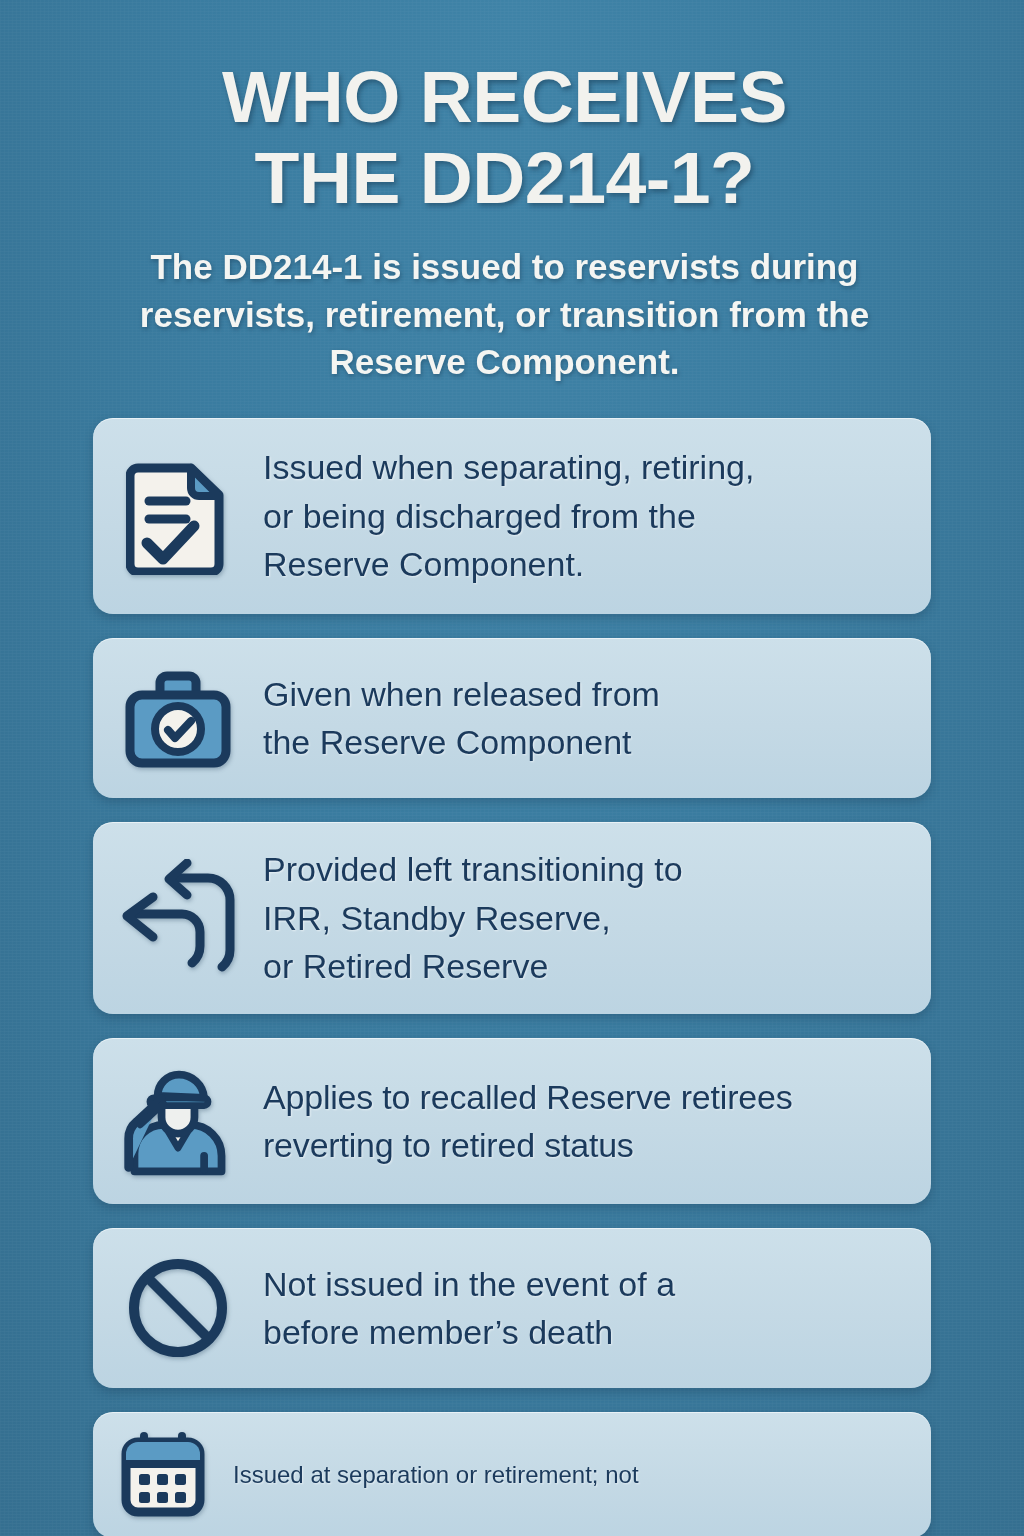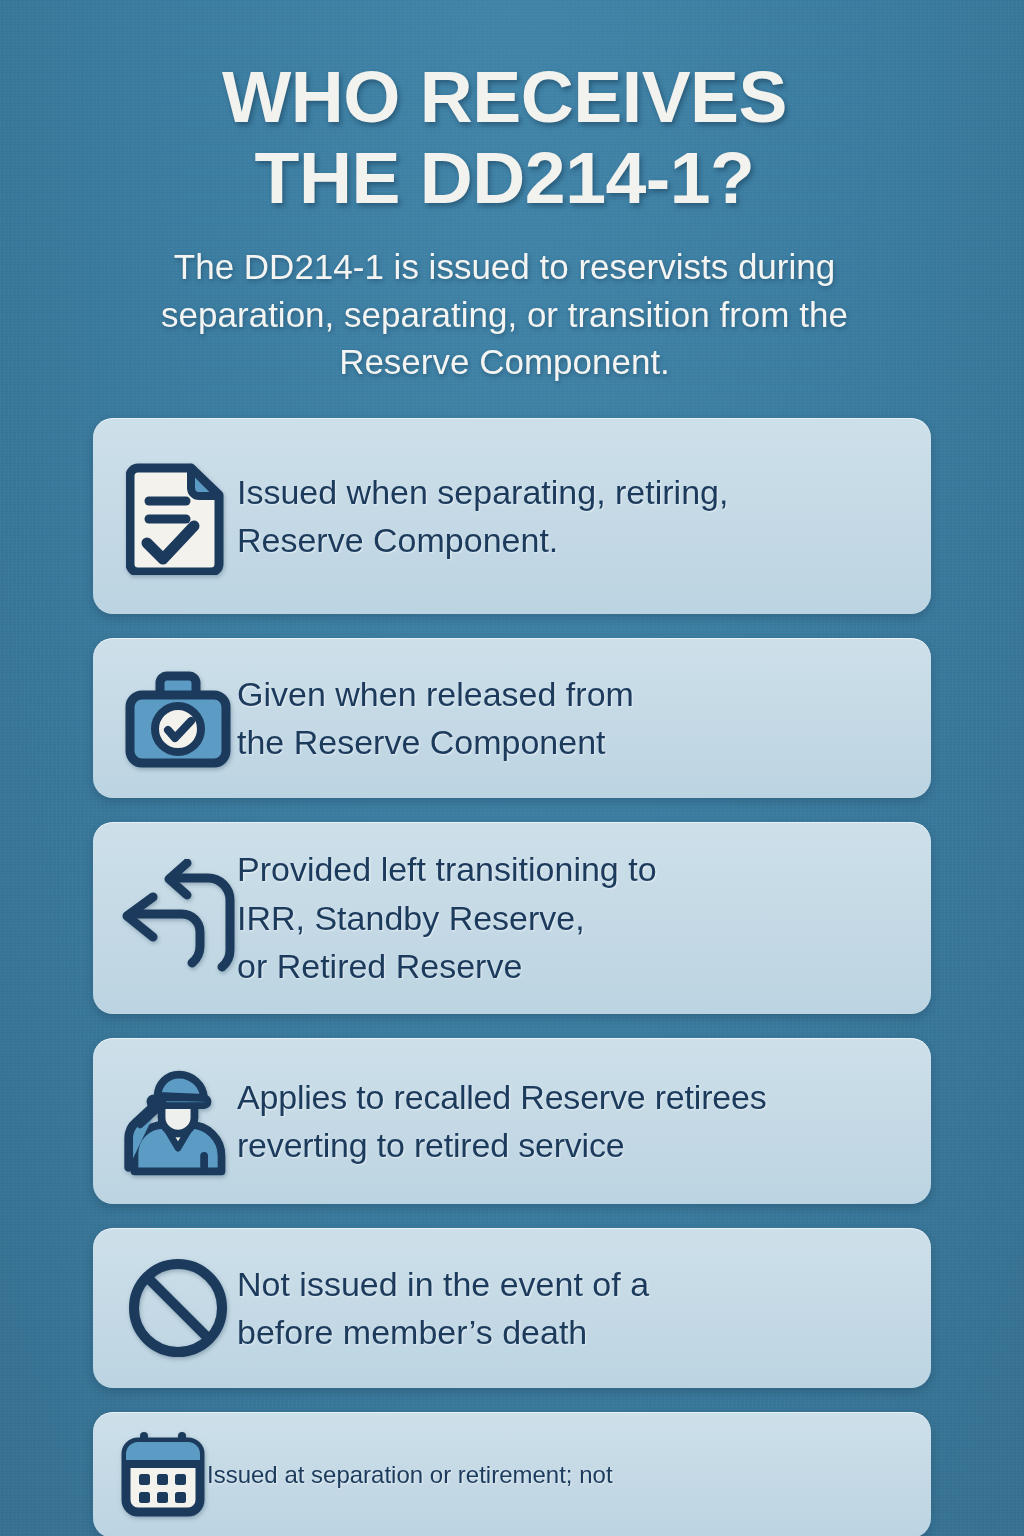--- a/index.html
+++ b/index.html
@@ -54,39 +54,40 @@
     transform: scaleX(1.02);
   }
   .title-line { display: block; white-space: nowrap; }
   .title-line.l2 { margin-top: 10px; }
 
   .subtitle {
     margin: 30px auto 0 auto;
     max-width: 800px;
     color: #f4f5f2;
     font-size: 35px;
-    font-weight: 400;
+    font-weight: 700;
     line-height: 1.36;
     text-shadow: 1px 2px 4px rgba(16,46,70,.40);
   }
   .subtitle .sl { display: block; white-space: nowrap; }
 
   
   .cards {
     margin-top: 32px;
     padding: 0 93px 0 93px;
     display: flex;
     flex-direction: column;
     gap: 24px;
   }
 
   .card {
     position: relative;
     display: flex;
     align-items: center;
+    gap: 26px;
     background: linear-gradient(180deg, #cde0ea 0%, #c4d9e5 55%, #bcd4e2 100%);
     border-radius: 20px;
     padding: 20px 26px;
     box-shadow:
       0 4px 10px rgba(20,50,75,.28),
       inset 0 1px 0 rgba(255,255,255,.55);
   }
 
   .card-icon {
     flex: 0 0 auto;
@@ -125,39 +126,40 @@
 
 <div class="page">
 
   <div class="header">
     <h1 class="title">
       <span class="title-line l1">WHO RECEIVES</span>
       <span class="title-line l2">THE DD214-1?</span>
     </h1>
     <p class="subtitle">
       <span class="sl">The DD214-1 is issued to reservists during</span>
-      <span class="sl">separation, separating, or transition from the</span>
+      <span class="sl">reservists, retirement, or transition from the</span>
       <span class="sl">Reserve Component.</span>
     </p>
   </div>
 
   <div class="cards">
 
     <div class="card card-1">
       <div class="card-icon">
         <svg width="104" height="118" viewBox="0 0 104 118" fill="none">
           <path d="M12 11 h53 l28 27 v69 a8 8 0 0 1 -8 8 H12 a8 8 0 0 1 -8 -8 V19 a8 8 0 0 1 8 -8 z" fill="#f4f2ec" stroke="#1b3a5c" stroke-width="9" stroke-linejoin="round"></path>
           <path d="M65 11 v20 a8 8 0 0 0 8 8 h20 z" fill="#5b9bc4" stroke="#1b3a5c" stroke-width="8" stroke-linejoin="round"></path>
           <path d="M23 44 H60" stroke="#1b3a5c" stroke-width="9" stroke-linecap="round"></path>
           <path d="M23 62 H60" stroke="#1b3a5c" stroke-width="9" stroke-linecap="round"></path>
           <path d="M21 86 l16 16 l31 -33" stroke="#1b3a5c" stroke-width="11" stroke-linecap="round" stroke-linejoin="round" fill="none"></path>
         </svg>
       </div>
       <div class="card-text">
         <span class="tl">Issued when separating, retiring,</span>
+        <span class="tl">or being discharged from the</span>
         <span class="tl">Reserve Component.</span>
       </div>
     </div>
 
     <div class="card card-2">
       <div class="card-icon">
         <svg width="112" height="108" viewBox="0 0 112 108" fill="none">
           <path d="M38 33 V19 a7 7 0 0 1 7 -7 h22 a7 7 0 0 1 7 7 v14" stroke="#1b3a5c" stroke-width="9" fill="#5b9bc4" stroke-linejoin="round"></path>
           <rect x="8" y="31" width="96" height="68" rx="12" fill="#5b9bc4" stroke="#1b3a5c" stroke-width="9"></rect>
           <circle cx="56" cy="65" r="23" fill="#f4f2ec" stroke="#1b3a5c" stroke-width="8"></circle>
@@ -201,21 +203,21 @@
           <path d="M40 30 a22 22 0 0 1 22 -22 a26 26 0 0 1 26 24 z" fill="#5b9bc4" stroke="#1b3a5c" stroke-width="8" stroke-linejoin="round"></path>
 
           <path d="M10 104 V74 a22 22 0 0 1 8 -17 L44 33" stroke="#1b3a5c" stroke-width="9" fill="#5b9bc4" stroke-linecap="round" stroke-linejoin="round"></path>
           <path d="M22 60 L46 38" stroke="#1b3a5c" stroke-width="7" stroke-linecap="round"></path>
 
           <path d="M88 92 v14" stroke="#1b3a5c" stroke-width="8" stroke-linecap="round"></path>
         </svg>
       </div>
       <div class="card-text">
         <span class="tl">Applies to recalled Reserve retirees</span>
-        <span class="tl">reverting to retired service</span>
+        <span class="tl">reverting to retired status</span>
       </div>
     </div>
 
     <div class="card card-5">
       <div class="card-icon">
         <svg width="108" height="108" viewBox="0 0 108 108" fill="none">
           <circle cx="54" cy="54" r="44" stroke="#1b3a5c" stroke-width="10" fill="none"></circle>
           <path d="M23 23 L85 85" stroke="#1b3a5c" stroke-width="10" stroke-linecap="round"></path>
         </svg>
       </div>

